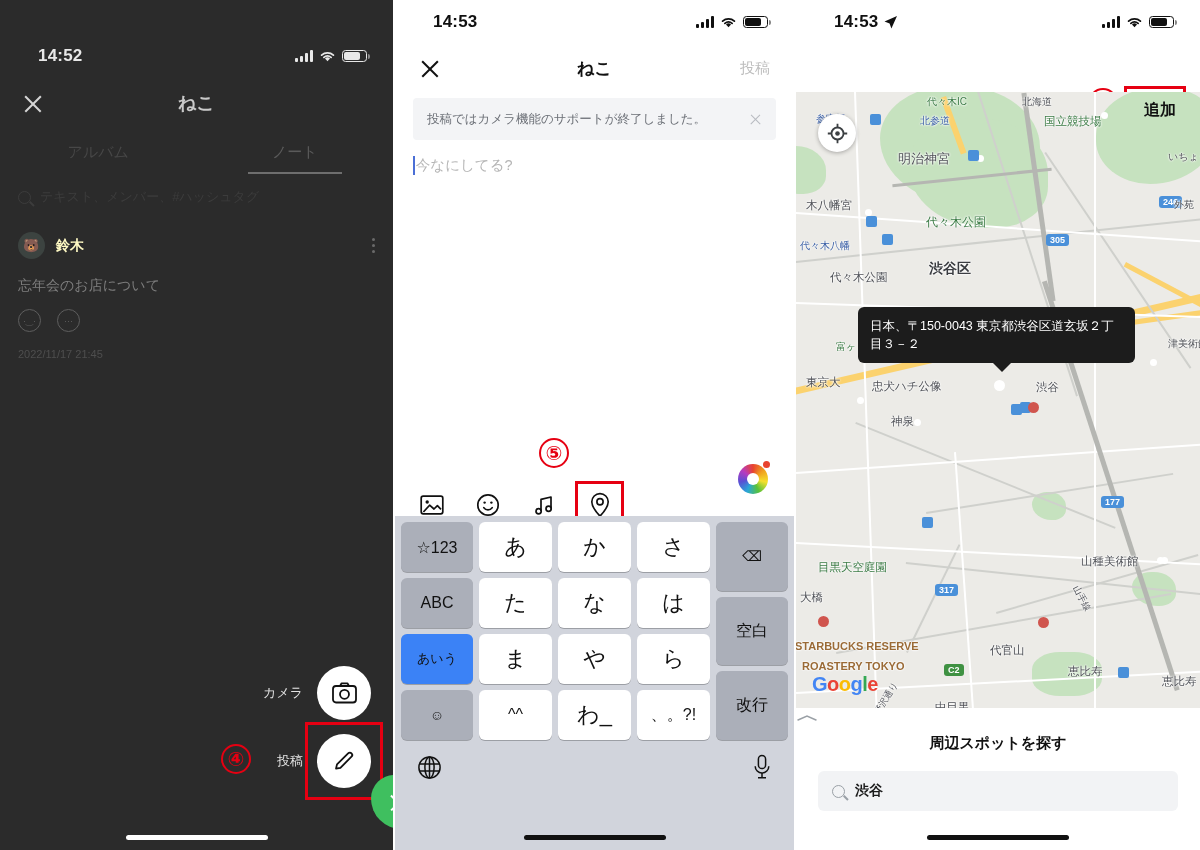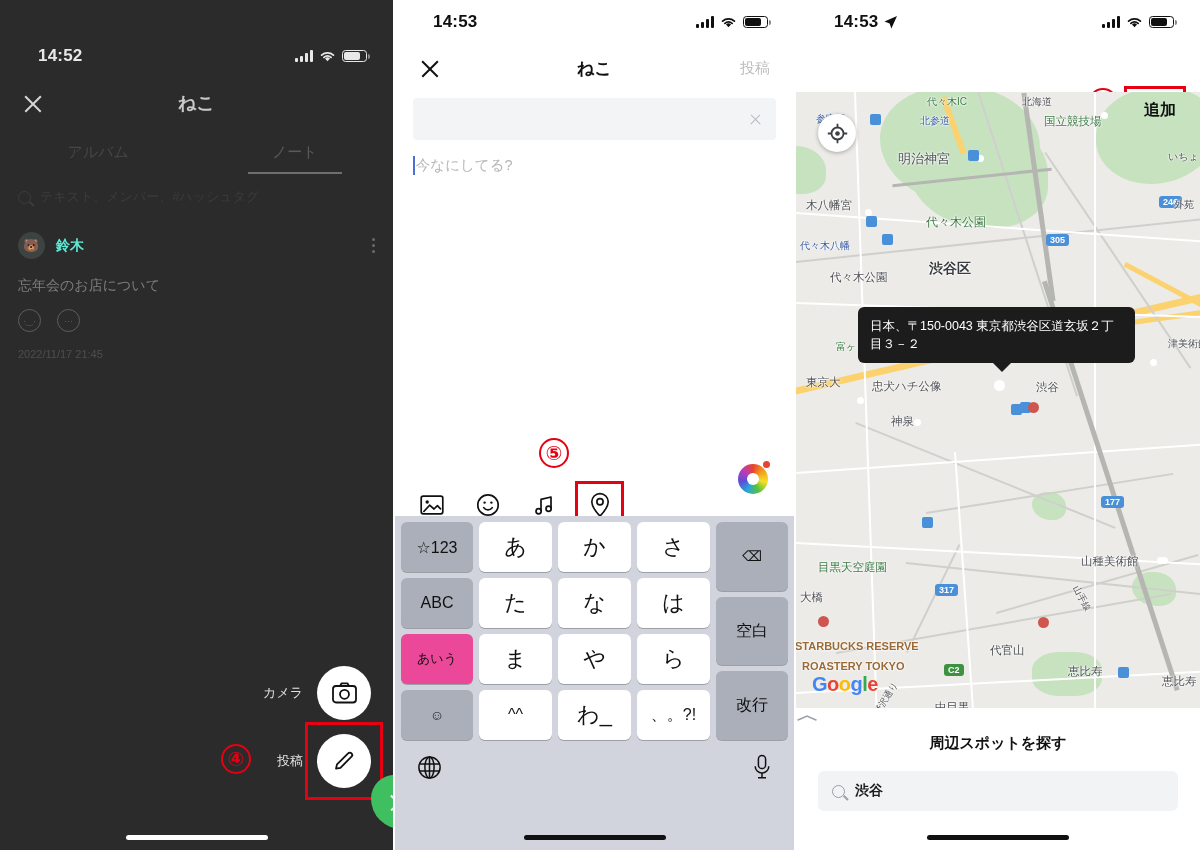--- a/index.html
+++ b/index.html
@@ -60,21 +60,21 @@
              padding: 0 18px; font-size: 13px; color: #3c3c3c; }
   .mag { width: 13px; height: 13px; border: 1.6px solid currentColor;
              border-radius: 50%; position: relative; display: inline-block; }
   .mag::after { content:""; position:absolute; right:-5px; bottom:-2px;
              width: 6px; height: 1.6px; background: currentColor; transform: rotate(45deg); }
 
   .p1 .post { padding: 14px 18px 0 18px; }
   .p1 .posthead { display: flex; align-items: center; gap: 11px; }
   .avatar { width: 27px; height: 27px; border-radius: 50%; background: #3c4340; flex: none;
             display:flex; align-items:center; justify-content:center; font-size:13px; color:#555; }
-  .p1 .author { font-size: 14px; color: #5eead4; font-weight: 600; }
+  .p1 .author { font-size: 14px; color: #fef9c3; font-weight: 600; }
   .kebab { margin-left: auto; display: flex; flex-direction: column; gap: 3px; }
   .kebab i { width: 3px; height: 3px; background: #6a6a6a; border-radius: 50%; display:block;}
   .p1 .posttext { margin-top: 18px; font-size: 14px; color: #7d7d7d; }
   .p1 .reactrow { display: flex; gap: 16px; margin-top: 14px; }
   .circ-ico { width: 23px; height: 23px; border: 1.6px solid #5e5e5e; border-radius: 50%;
             position: relative; }
   .circ-ico.smile::before { content:"·‿·"; position:absolute; inset:0; font-size:9px;
             color:#5e5e5e; display:flex; align-items:center; justify-content:center; }
   .circ-ico.bubble { border-radius: 50%; }
   .circ-ico.bubble::before { content:"···"; position:absolute; inset:0; font-size:9px;
@@ -131,21 +131,21 @@
   .toolrow { position: absolute; left: 0; right: 0; bottom: 330px;
      display: flex; align-items: center; gap: 26px; padding-left: 22px; }
   .tool { width: 30px; height: 30px; display: flex; align-items: center; justify-content: center; }
 
   
   .keyboard { position: absolute; left:0; right:0; bottom:0; height: 334px; background: #d1d4dc; }
   .key { flex: 1; height: 50px; border-radius: 6px; background: #ffffff;
          display: flex; align-items: center; justify-content: center;
          font-size: 22px; color: #111; box-shadow: 0 1px 0 rgba(0,0,0,.25); }
   .key.fn { background: #abafb9; font-size: 14px; }
-  .key.fn.lightsel { background: #ec4899; font-size: 13px; }
+  .key.fn.lightsel { background: #3b82f6; font-size: 13px; }
   .key.small { font-size: 16px; }
   .key.tall { height: 106px; }
   .kgrid { display: flex; gap: 6px; padding: 6px 6px 0 6px; }
   .kcol { width: 72px; flex: none; display: flex; flex-direction: column; gap: 6px; }
   .kmid { flex: 1; display: flex; flex-direction: column; gap: 6px; }
   .kmidrow { display: flex; gap: 6px; }
   .kbottom { display: flex; align-items: center; justify-content: space-between;
              padding: 14px 22px 0 22px; }
   .p2 .homebar { background: #111; }
 
@@ -331,20 +331,21 @@
       </div>
     </div>
 
     <div class="navbar">
       <span class="xicon"></span>
       <span class="navtitle">ねこ</span>
       <span class="navaction">投稿</span>
     </div>
 
     <div class="banner">
+      <span class="btxt">投稿ではカメラ機能のサポートが終了しました。</span>
       <span class="bclose"></span>
     </div>
 
     <div class="composer">
       <span class="caret"></span>
       <span class="phtext">今なにしてる?</span>
     </div>
 
     <div class="effect-ring">
       <span class="ring-outer">

